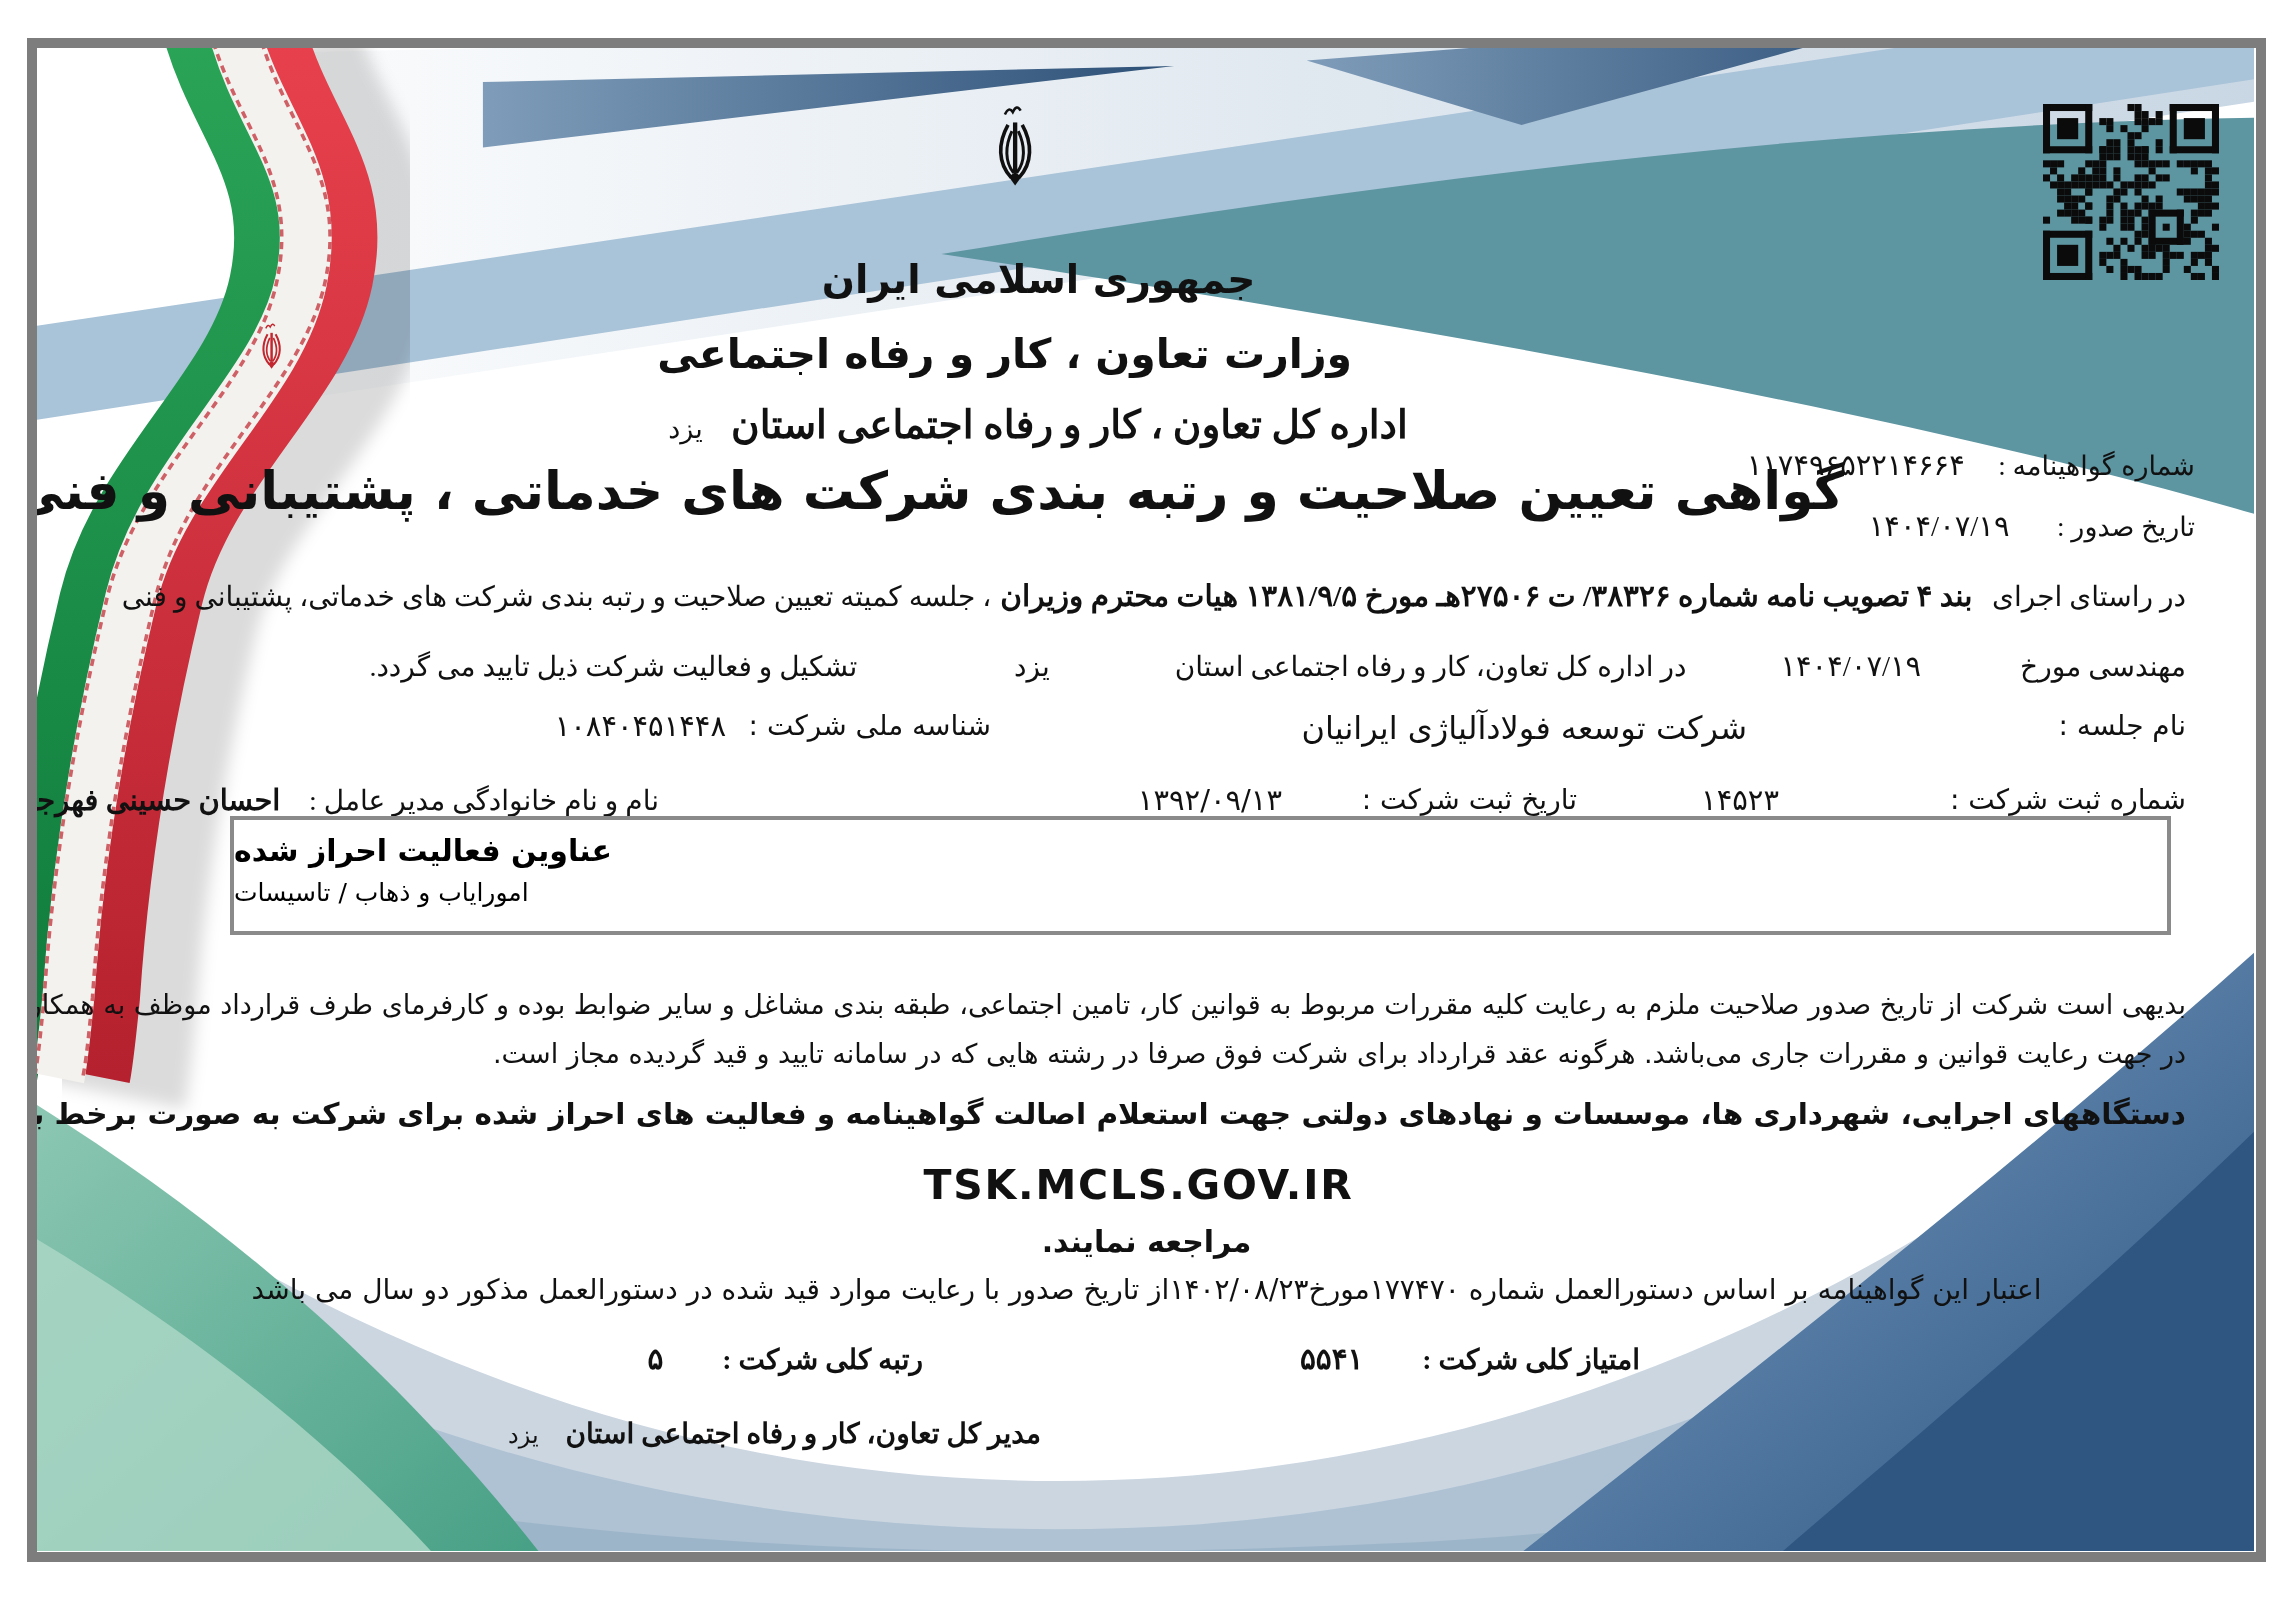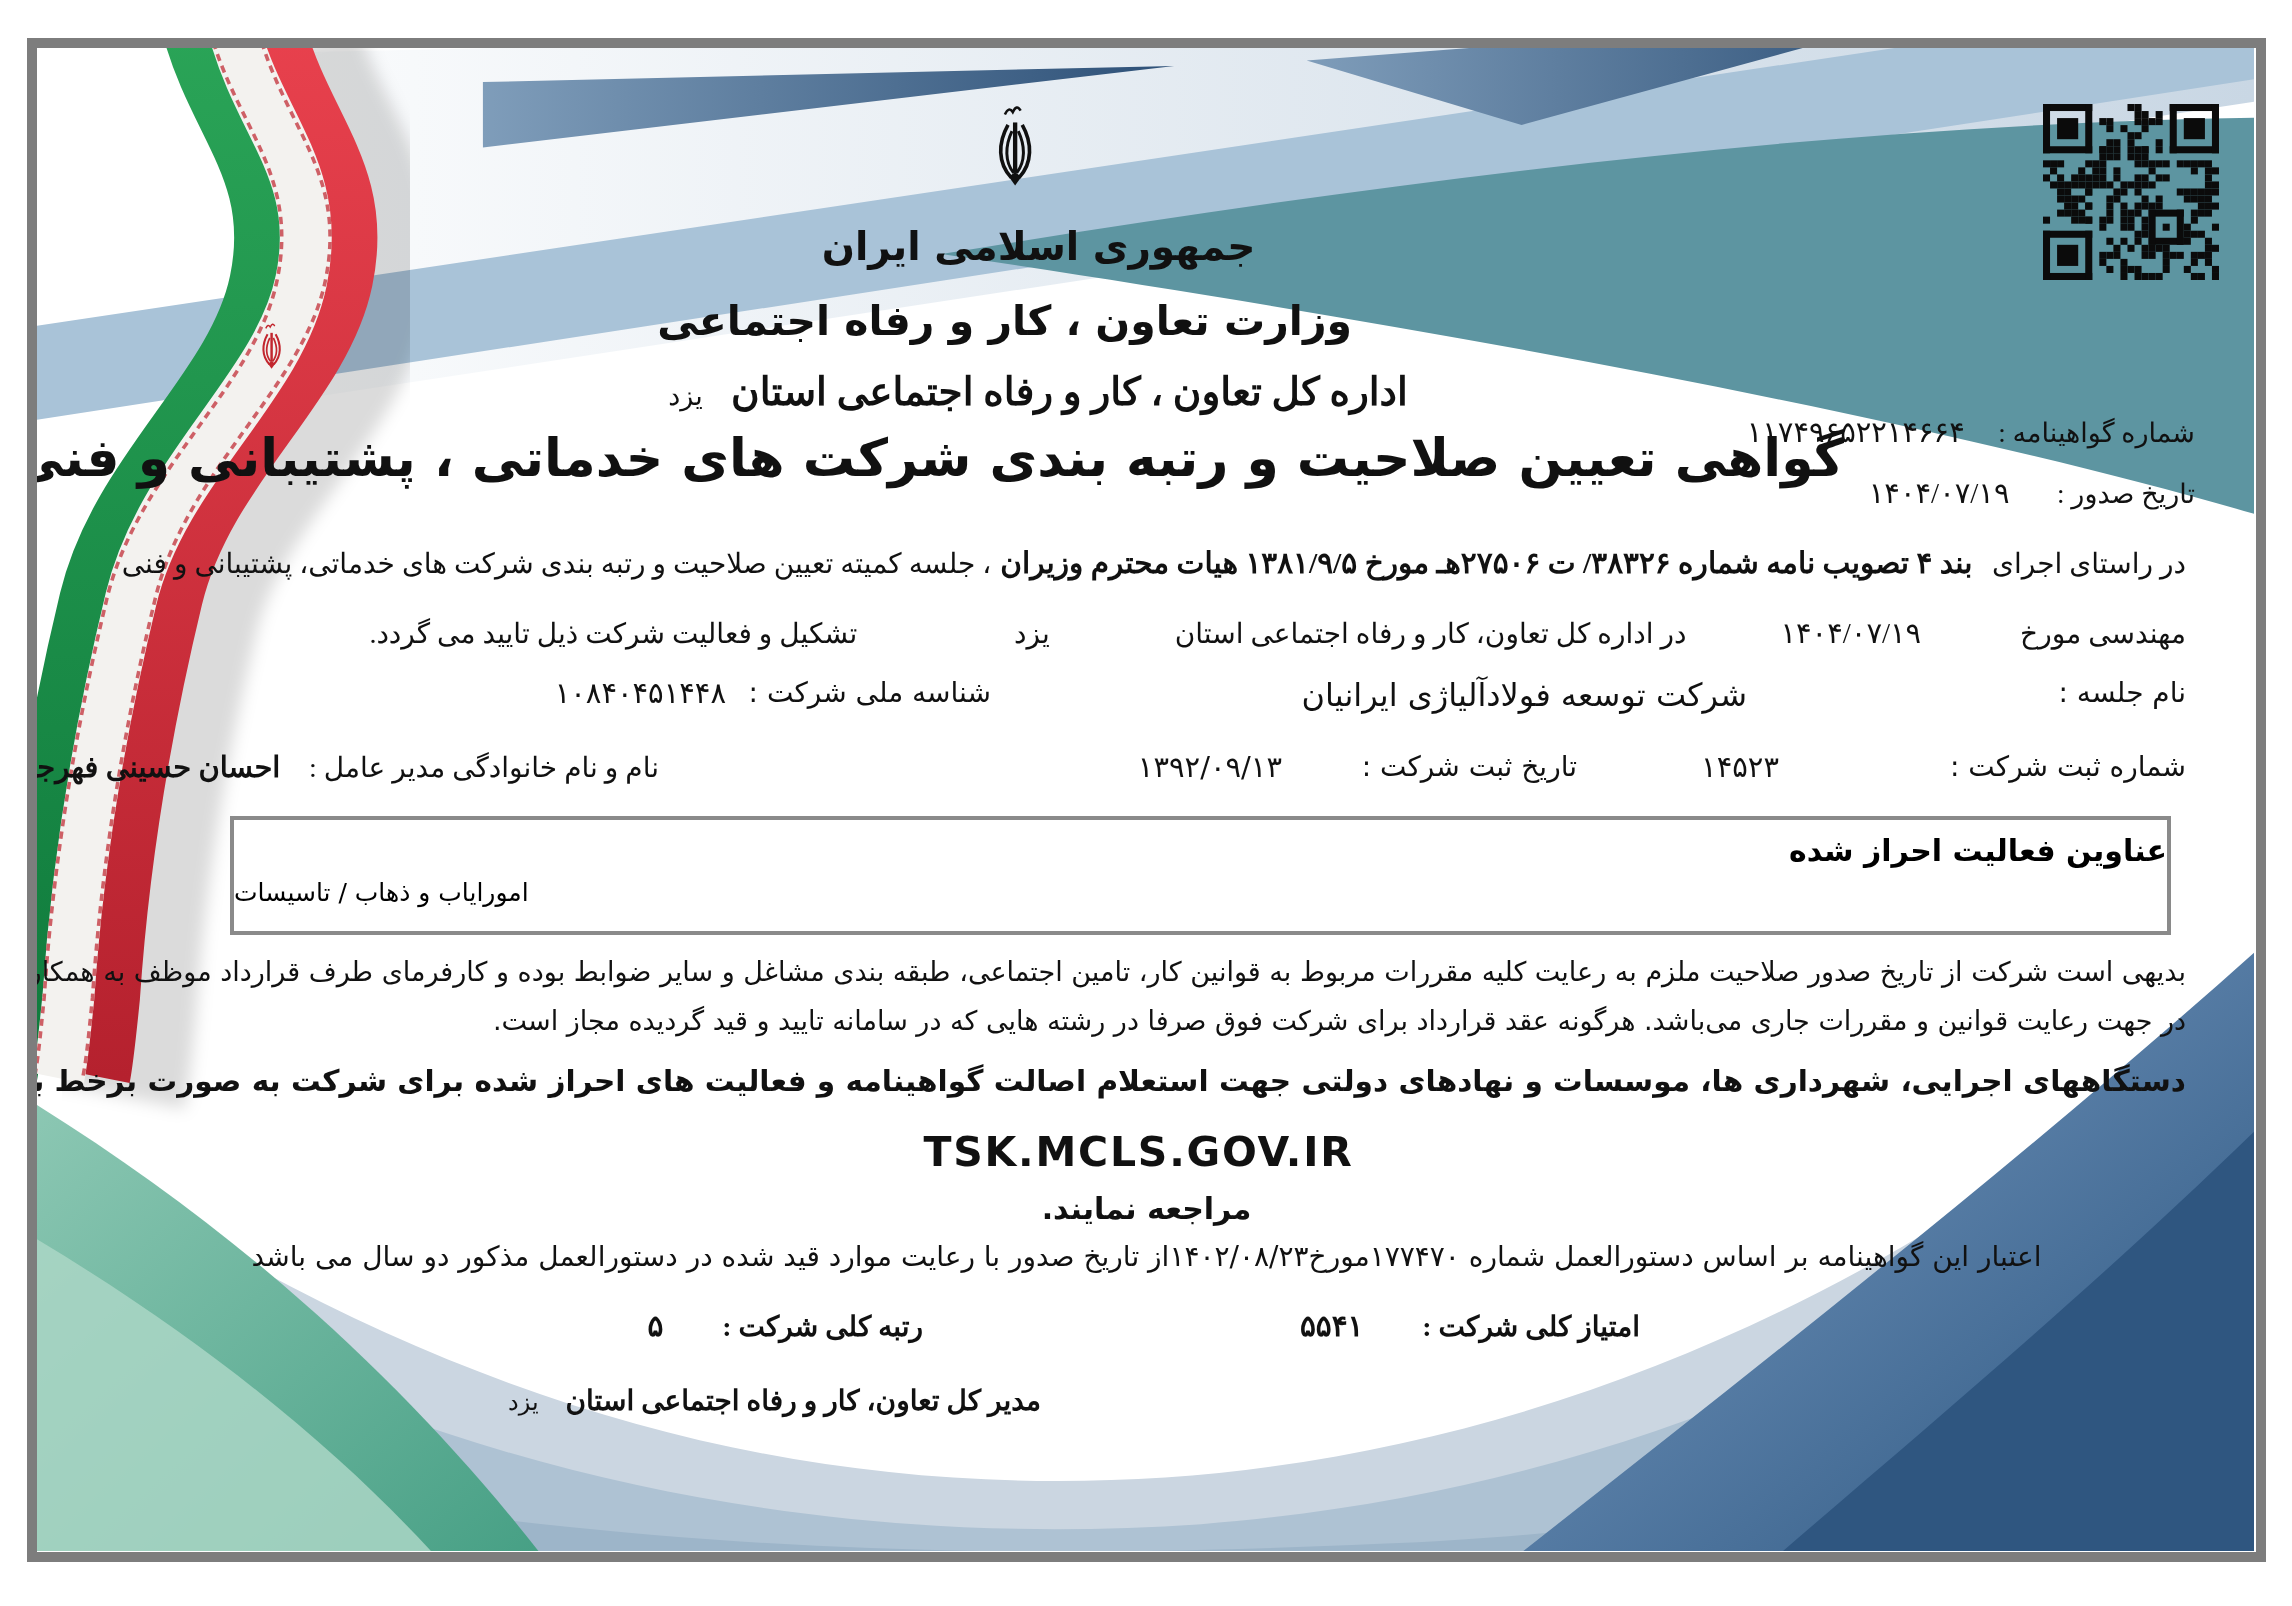--- a/index.html
+++ b/index.html
@@ -1,27 +1,27 @@
 <!DOCTYPE html>
 <html lang="fa" style="font-size:14.3px"><head>
 <meta charset="utf-8">
 <style>
   html,body{margin:0;padding:0;background:#ffffff;}
   .page{position:relative;width:2293px;height:1607px;background:#fff;
         font-family:"DejaVu Sans",sans-serif;overflow:hidden;}
   .frame{position:absolute;left:27px;top:38px;width:2239px;height:1524px;
          border:10.7px solid #7d7d7d;box-sizing:border-box;background:#fff;overflow:hidden;}
   .deco{position:absolute;left:0;top:0;width:2217px;height:1503px;}
-  .abs{position:absolute;white-space:nowrap;direction:rtl;color:#111;}
+  .abs{position:absolute;white-space:nowrap;direction:rtl;color:#111;margin-top:33px;}
   .c{text-align:center;}
   .b{font-weight:bold;}
   .qrbox{position:absolute;left:2006px;top:56px;width:176px;height:176px;}
   .actbox{position:absolute;left:193px;top:768px;width:1941px;height:119px;
           border:4.5px solid #8a8a8a;box-sizing:border-box;background:#fff;}
-  .actbox .t{margin-top:12.5px;font-weight:bold;font-size:30px;text-align:right;direction:rtl;}
+  .actbox .t{margin-top:12.5px;font-weight:bold;font-size:30px;text-align:left;direction:rtl;}
   .actbox .i{margin-top:10.7px;font-size:25px;text-align:left;direction:rtl;}
   .seg{display:inline-block;font-family:Liberation Serif, serif;}
 </style>
 </head>
 <body>
 
 <div class="page">
   <div class="frame">
 
     <svg class="deco" viewBox="0 0 2476 1678" preserveAspectRatio="none">

